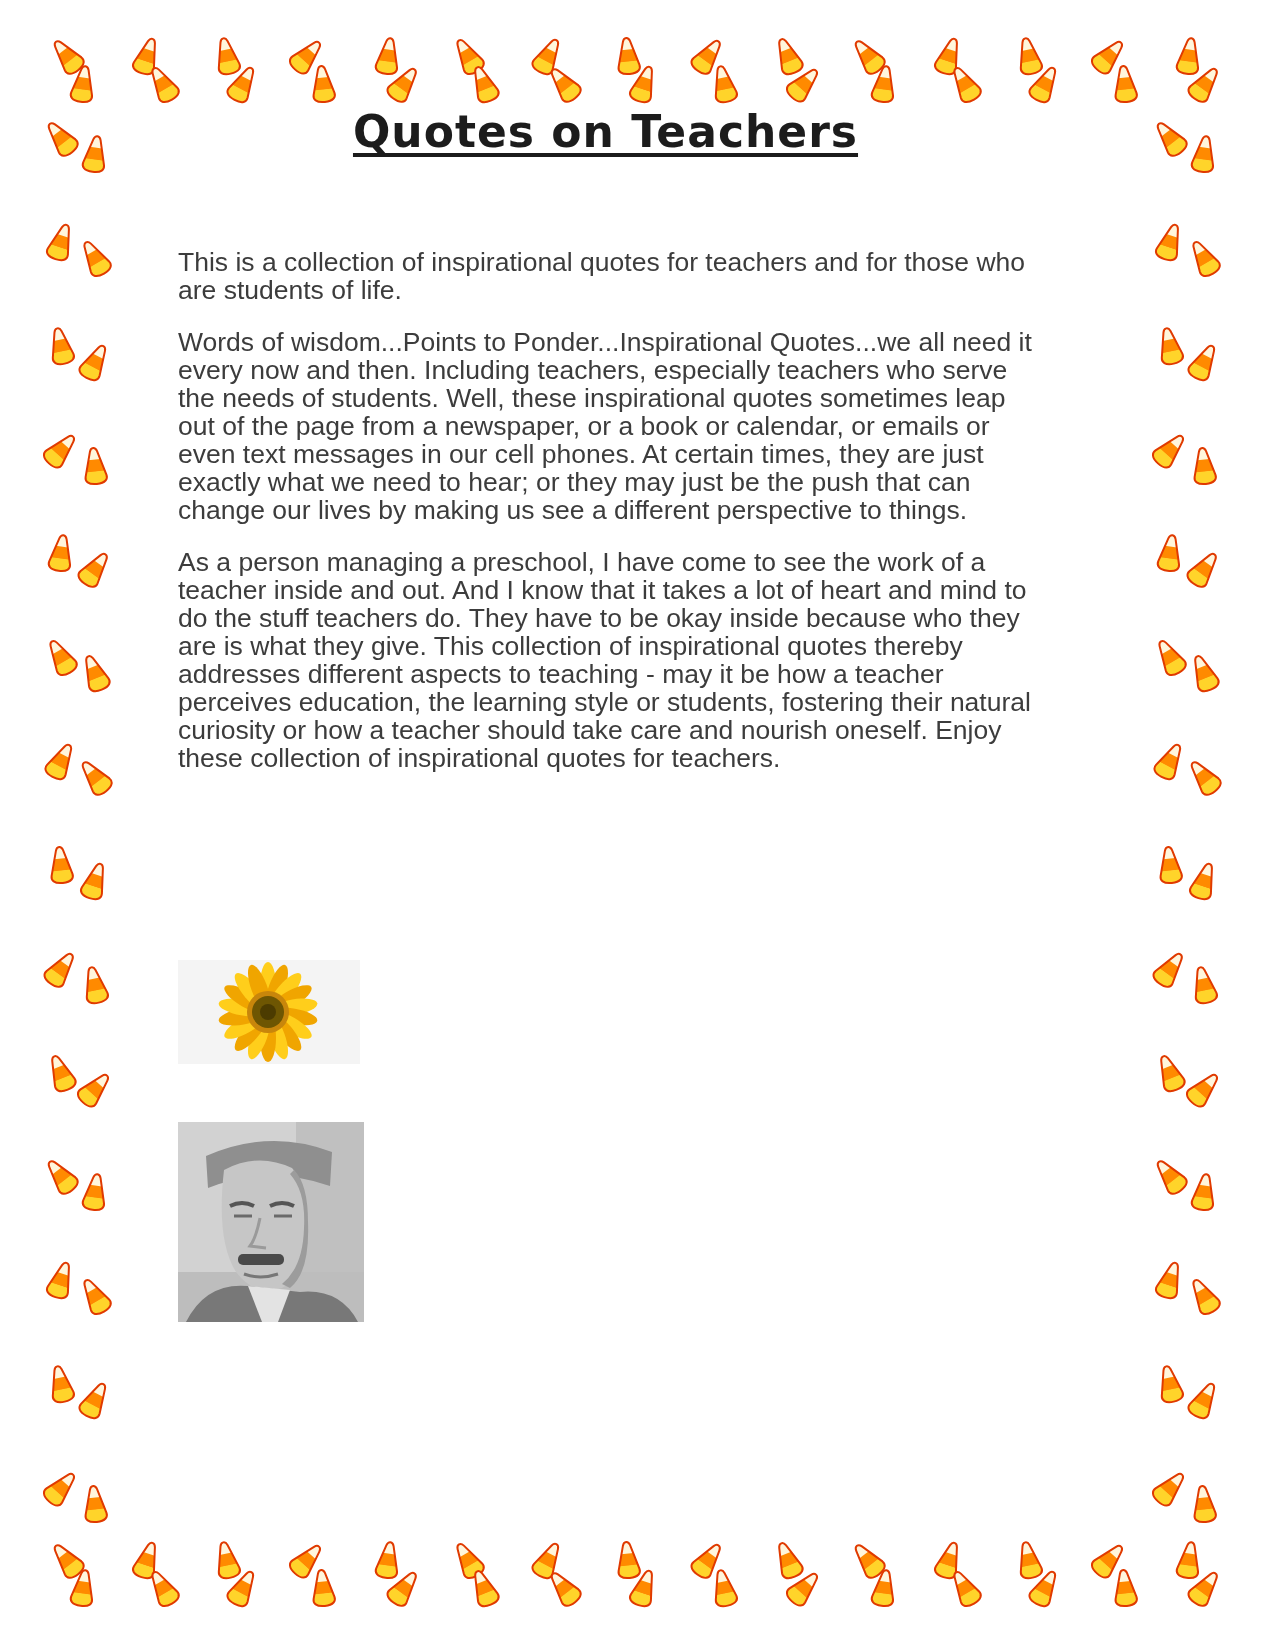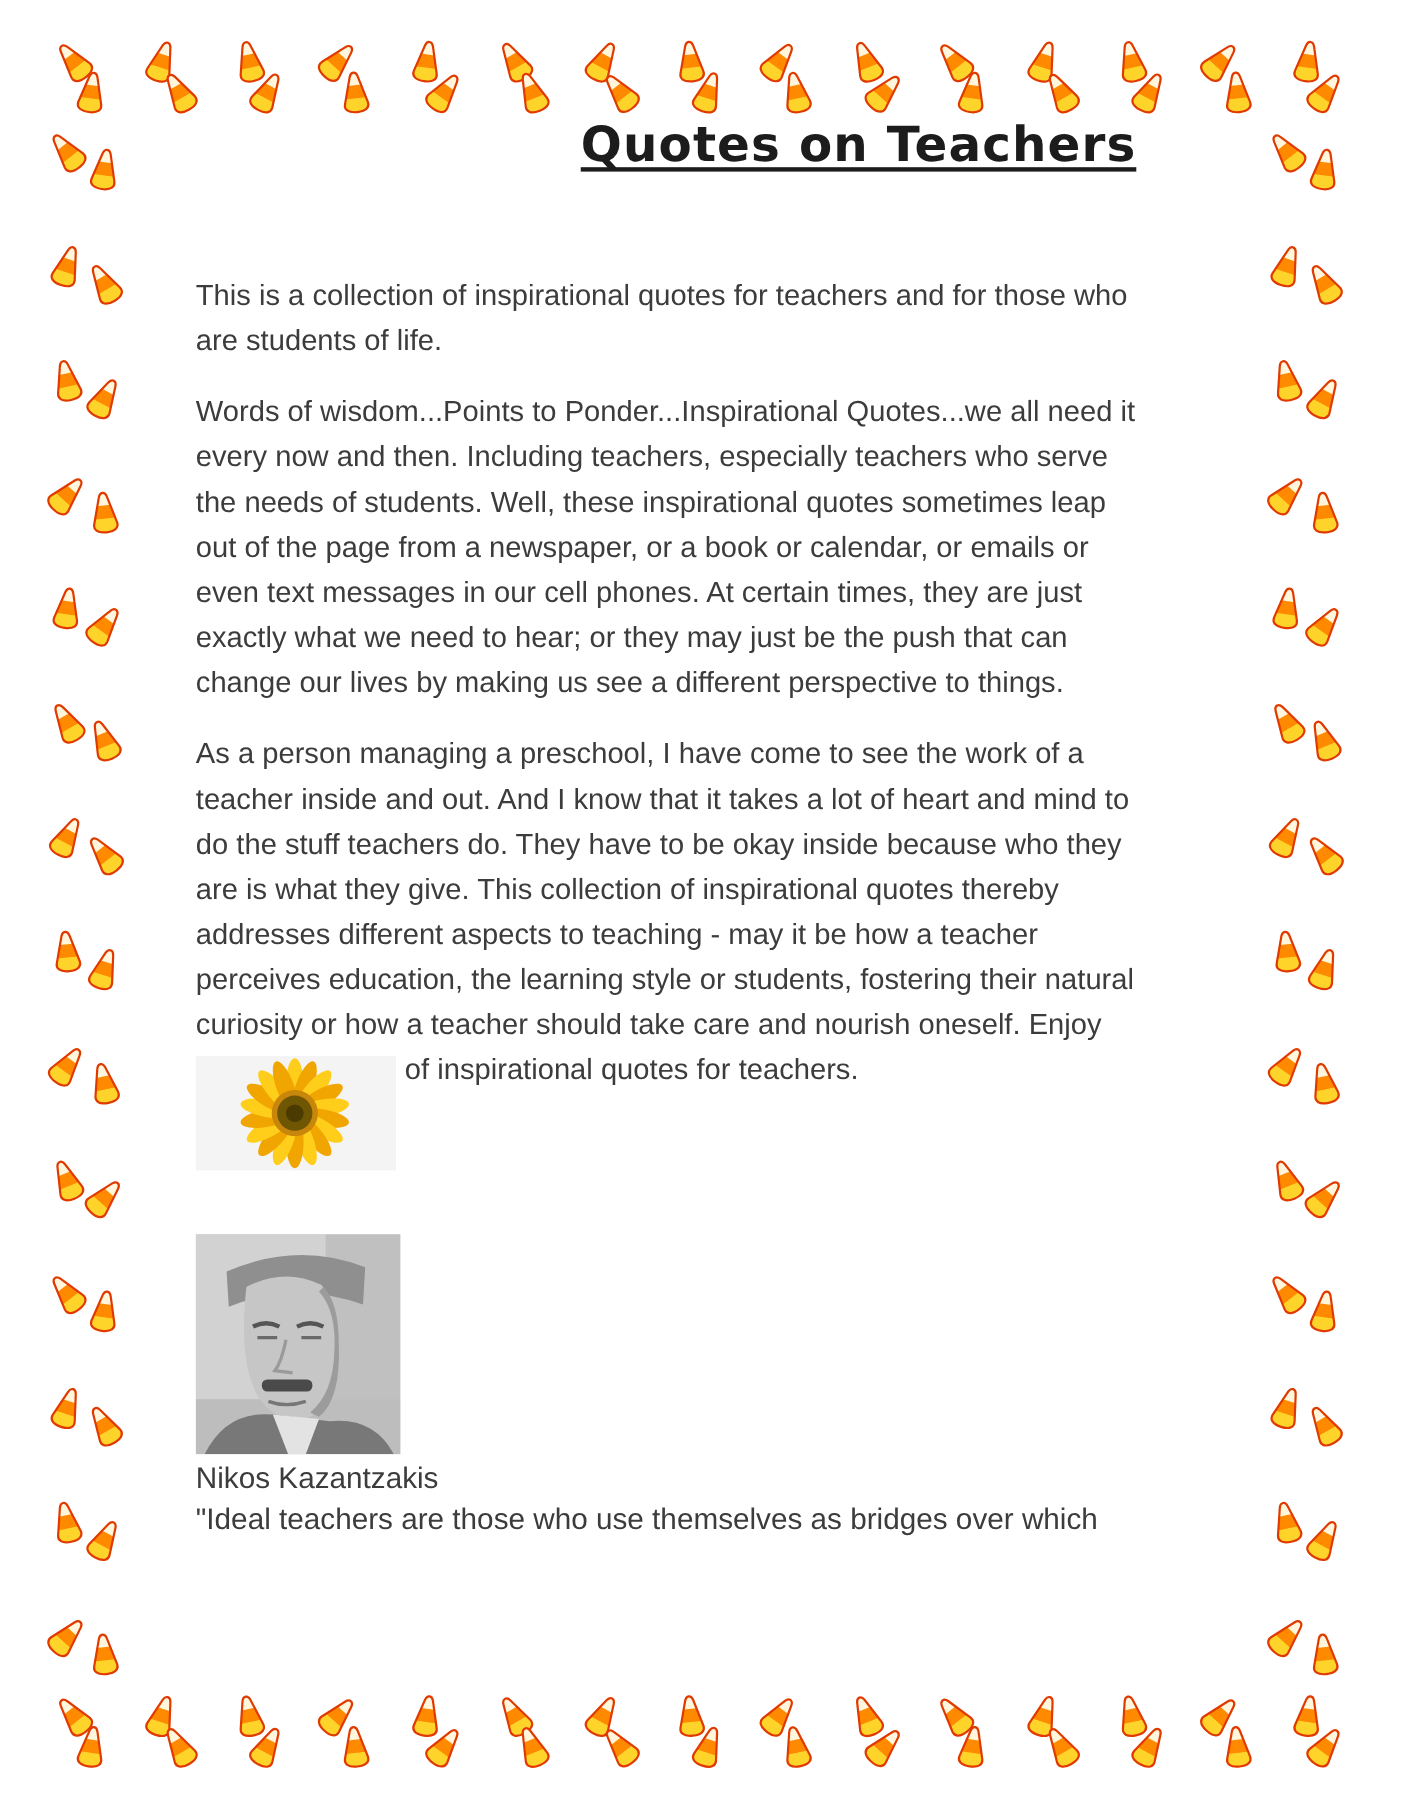--- a/index.html
+++ b/index.html
@@ -23,34 +23,34 @@
   .corn-cluster.v { width:70px; height:60px; }
   .corn-cluster .c1, .corn-cluster .c2 { position:absolute; display:block; }
   .corn-cluster.h .c1 { left:0;  top:0; }
   .corn-cluster.h .c2 { left:16px; top:28px; }
   .corn-cluster.v .c1 { left:0;  top:0; }
   .corn-cluster.v .c2 { left:34px; top:16px; }
 
   
   .title {
     position:absolute; top:106px; left:178px; width:855px;
-    text-align:right;
+    text-align:center;
     font-family:"DejaVu Sans", sans-serif;
     font-weight:bold;
     font-size:44px;
     letter-spacing:1px;
     text-decoration:underline;
     text-decoration-thickness:4px;
     text-underline-offset:6px;
     color:#1c1c1c;
   }
 
   .content-text {
     position:absolute; top:248px; left:178px; width:857px;
-    font-size:26.5px; line-height:41px;
+    font-size:26.5px; line-height:28px;
   }
   .content-text p { margin:0 0 24px 0; }
 
   .sunflower-box {
     position:absolute; top:960px; left:178px;
     width:182px; height:104px;
     background:#f4f4f4;
   }
 
   .portrait-box {
@@ -941,18 +941,14 @@
       <path d="M56 94 L74 94" stroke="#6a6a6a" stroke-width="3"></path>
       <path d="M96 94 L114 94" stroke="#6a6a6a" stroke-width="3"></path>
       <path d="M82 96 Q78 116 72 124 L88 126" stroke="#9a9a9a" stroke-width="3" fill="none"></path>
       <rect x="60" y="132" width="46" height="11" rx="5" fill="#4a4a4a"></rect>
       <path d="M66 152 Q82 158 100 152" stroke="#777777" stroke-width="3" fill="none"></path>
       <path d="M8 200 Q28 160 70 164 L122 170 Q162 166 180 200 Z" fill="#787878"></path>
       <path d="M70 164 L84 200 L100 200 L112 168 Z" fill="#e3e3e3"></path>
     </svg>
   </div>
 
-  <div class="caption-block" style="color: rgb(60, 60, 60);">
-    <div>Nikos Kazantzakis</div>
-    <div>"Ideal teachers are those who use themselves as bridges over which</div>
-  </div>
 
 </div>
 
 </body></html>

